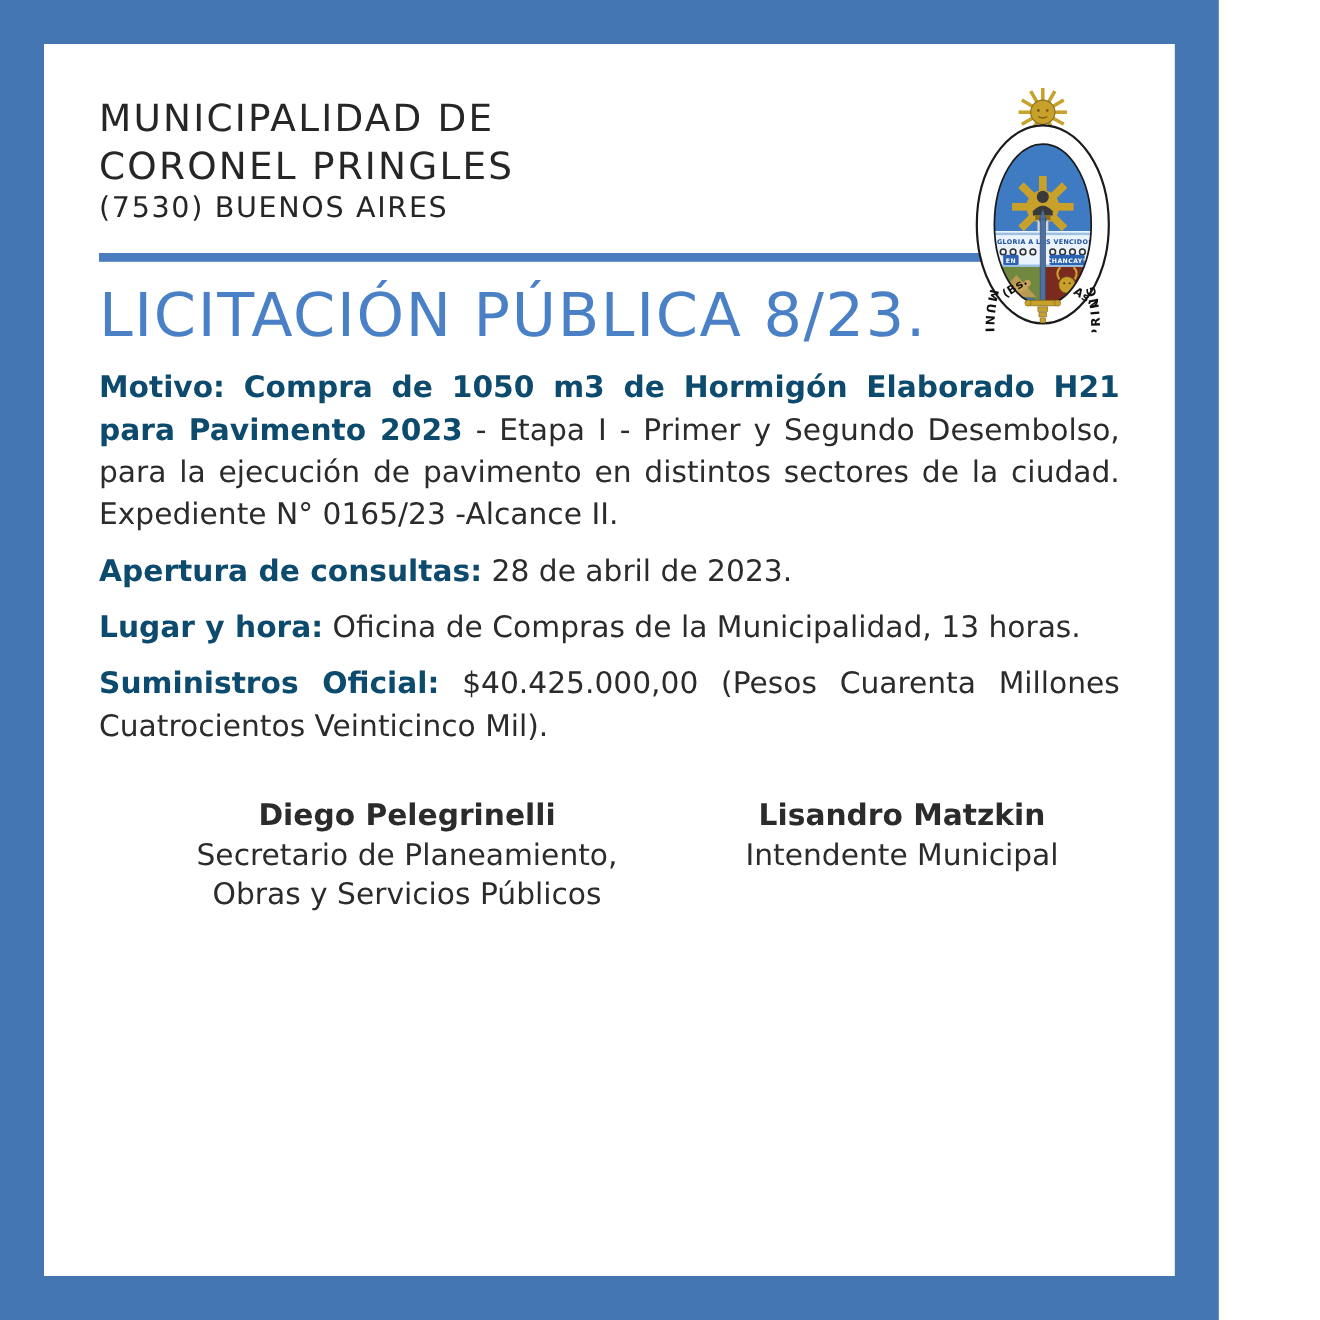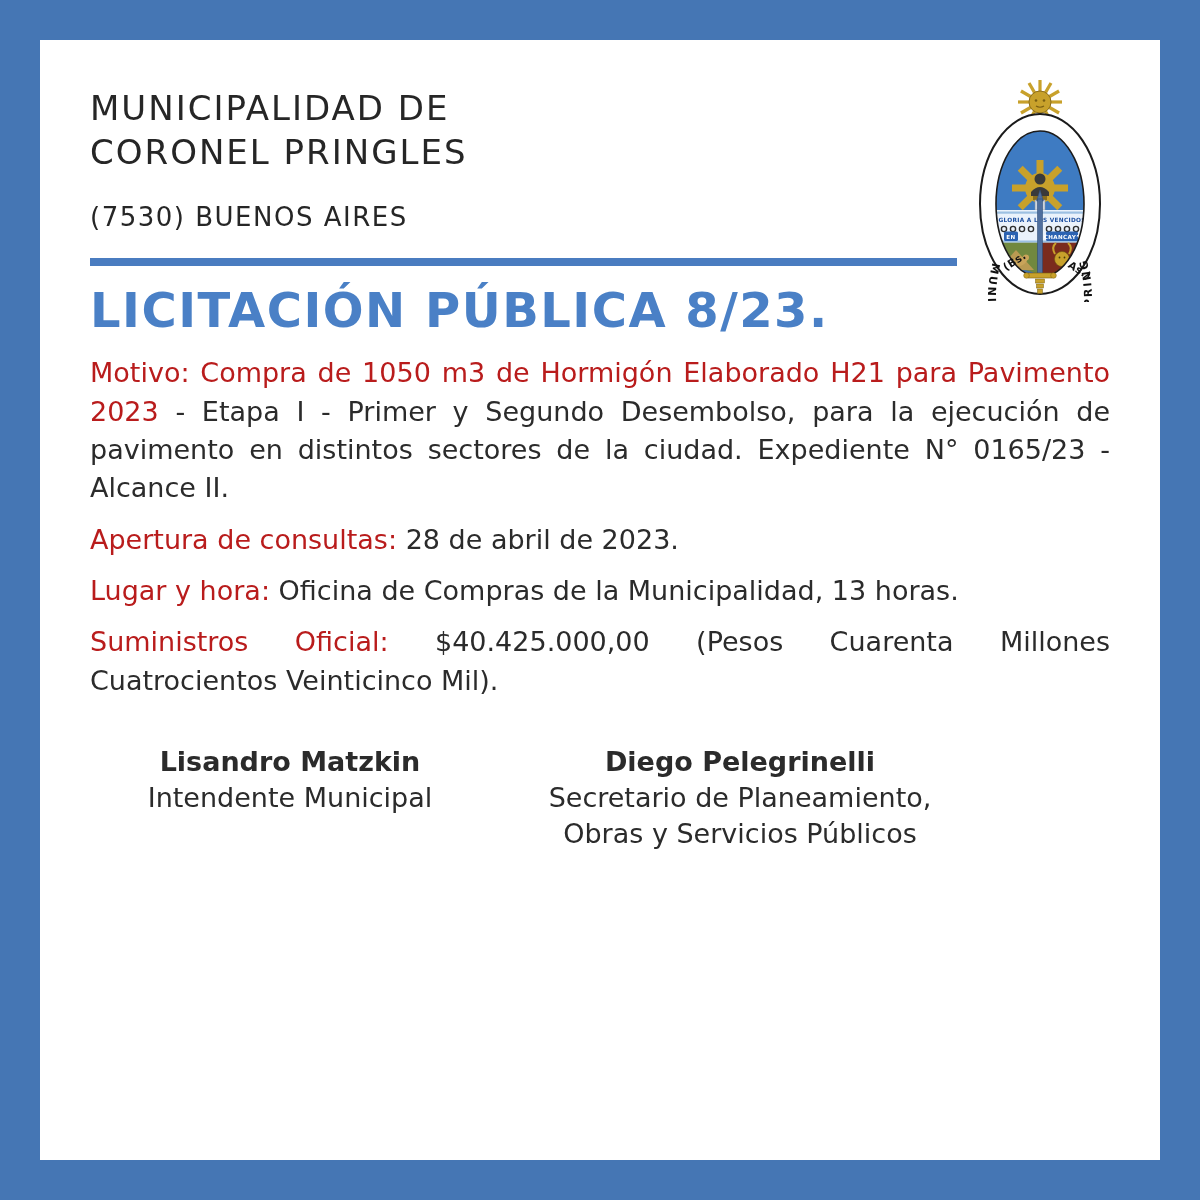--- a/index.html
+++ b/index.html
@@ -10,67 +10,67 @@
   }
   *{box-sizing:border-box;}
   html,body{margin:0;padding:0;}
   body{
     width:1200px;height:1200px;
     font-family:"DejaVu Sans","Liberation Sans",sans-serif;
     color:var(--ink);
   }
   .page{
     position:relative;
-    width:1200px;height:1200px;
+    width:1108px;height:1200px;
     background:var(--border);
   }
   .sheet{
     position:absolute;
     inset:40px;
     background:#ffffff;
     padding:46px 50px 0 50px;
     overflow:hidden;
   }
   
   .org-name{
     font-size:34px;
     line-height:1.3;
     letter-spacing:2px;
     color:#262626;
   }
   .org-address{
-    margin-top:28px;
+    margin-top:0;
     font-size:26px;
     letter-spacing:1.5px;
     color:#262626;
   }
   .divider{
     margin-top:26px;
     width:867px;
     height:8px;
     background:var(--accent);
   }
   .title{
     margin:16px 0 0 0;
-    font-size:48px;
-    font-weight:bold;
+    font-size:55px;
+    font-weight:normal;
     letter-spacing:1.5px;
     color:var(--title);
     white-space:nowrap;
   }
   
   .body-text{margin-top:16px;}
   .para{
     margin:0 0 13px 0;
     font-size:27px;
     line-height:1.42;
     text-align:justify;
     color:var(--ink);
   }
-  .para strong{font-weight:normal;color:#b91c1c;}
+  .para strong{font-weight:bold;color:#0c4a6e;}
   
   .signatures{
     display:flex;
     margin-top:44px;
     font-size:27px;
     line-height:1.33;
   }
   .sig{text-align:center;}
   .sig-left{margin-left:30px;flex:0 0 500px;}
   .sig-right{margin-left:30px;flex:0 0 340px;}
@@ -203,25 +203,25 @@
     <h1 class="title">LICITACIÓN PÚBLICA 8/23.</h1>
 
     <div class="body-text">
       <p class="para"><strong>Motivo: Compra de 1050 m3 de Hormigón Elaborado H21 para Pavimento 2023</strong><span> - Etapa I - Primer y Segundo Desembolso, para la ejecución de pavimento en distintos sectores de la ciudad. Expediente N° 0165/23 -Alcance II.</span></p>
       <p class="para"><strong>Apertura de consultas:</strong><span> 28 de abril de 2023.</span></p>
       <p class="para"><strong>Lugar y hora:</strong><span> Oficina de Compras de la Municipalidad, 13 horas.</span></p>
       <p class="para"><strong>Suministros Oficial:</strong><span> $40.425.000,00 (Pesos Cuarenta Millones Cuatrocientos Veinticinco Mil).</span></p>
     </div>
 
     <div class="signatures">
-      <div class="sig sig-right">
-        <div class="sig-name">Lisandro Matzkin</div>
-        <div>Intendente Municipal</div>
-      </div>
       <div class="sig sig-left">
         <div class="sig-name">Diego Pelegrinelli</div>
         <div>Secretario de Planeamiento,</div>
         <div>Obras y Servicios Públicos</div>
       </div>
+      <div class="sig sig-right">
+        <div class="sig-name">Lisandro Matzkin</div>
+        <div>Intendente Municipal</div>
+      </div>
     </div>
 
   </div>
 </div>
 
 </body></html>

